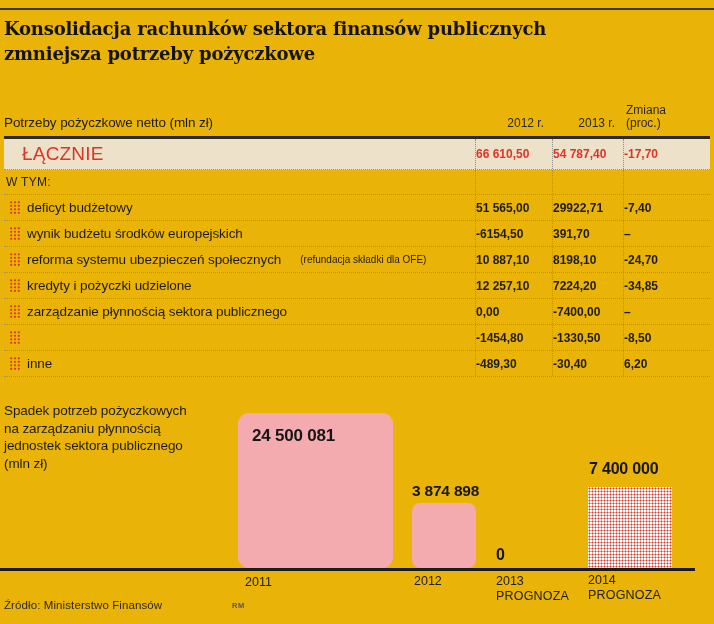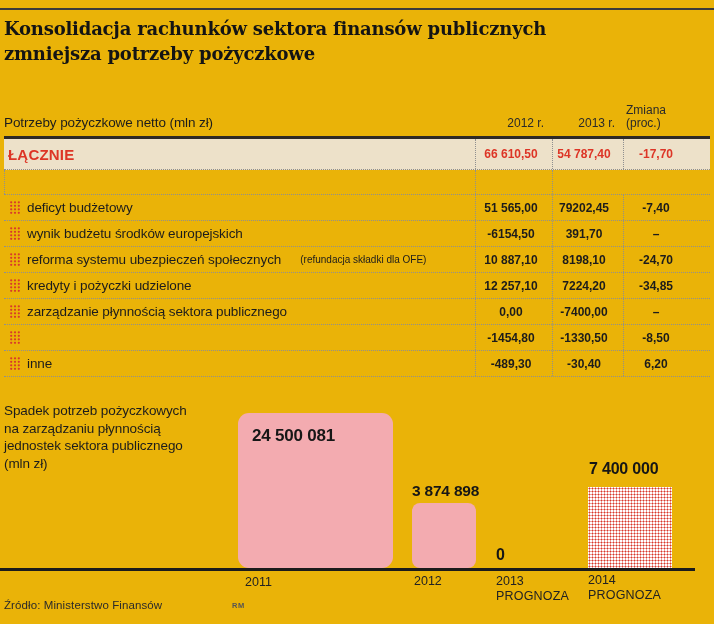--- a/index.html
+++ b/index.html
@@ -15,33 +15,33 @@
   }
   
   .fin-table{position:absolute;left:4px;top:96px;width:706px;}
   .trow{display:grid;grid-template-columns:1fr 77px 71px 87px;align-items:center;}
   .thead{height:40px;border-bottom:3px solid #2e2a26;align-items:end;}
   .caption{font-size:13.5px;letter-spacing:-0.1px;padding-bottom:6px;}
   .colhead{font-size:12px;color:#2a2a2a;}
   .colhead.num{text-align:right;padding:0 8px 6px 0;}
   .colhead.chg{text-align:left;padding:0 0 6px 3px;line-height:13px;}
   .total-row{height:30px;background:#ede1c9;}
-  .total-label{font-size:15px;font-weight:bold;color:#dd3526;padding-left:4px;letter-spacing:0.2px;}
+  .total-label{font-size:19px;font-weight:normal;color:#dd3526;padding-left:18px;letter-spacing:0.2px;}
   .total-val{font-size:12.5px;font-weight:bold;color:#dd3526;text-align:right;}
   .cell-2012{padding-right:6px;}
   .cell-2013{padding-right:8px;}
   .cell-chg{padding-right:22px;}
   .vline{border-left:1px dotted #8f8f8f;height:100%;display:flex;align-items:center;justify-content:flex-end;box-sizing:border-box;}
   .dotted-bottom{border-bottom:1px dotted #8f8f8f;}
   .section-row{height:24px;}
   .section-label{font-size:12px;letter-spacing:0.3px;padding-left:2px;}
   .data-row{height:25px;}
   .row-label{font-size:13.5px;letter-spacing:-0.1px;display:flex;align-items:center;gap:7px;padding-left:6px;white-space:nowrap;}
   .row-note{font-size:10px;letter-spacing:0;margin-left:12px;}
-  .row-val{font-size:12px;font-weight:bold;text-align:center;width:100%;}
+  .row-val{font-size:12px;font-weight:bold;text-align:left;width:100%;}
   .grid-icon{flex:0 0 auto;display:inline-block;line-height:0;}
   
   .chart-desc{position:absolute;left:4px;top:402px;font-size:13.5px;line-height:17.5px;letter-spacing:-0.1px;}
   .bar{position:absolute;background:#f3abb0;}
   .bar-2011{left:238px;top:413px;width:155px;height:155px;border-radius:11px;}
   .bar-2012{left:412px;top:503px;width:64px;height:65px;border-radius:8px;}
   .bar-2014{
     left:588px;top:487px;width:84px;height:81px;background-color:#ffffff;
     background-image:radial-gradient(circle,#d8392b 0.95px,rgba(216,57,43,0) 1.05px);
     background-size:3px 3px;
@@ -93,20 +93,21 @@
         </div>
       <div class="vline">
           <span class="total-val cell-2013 row-val">54 787,40</span>
         </div>
       <div class="vline">
           <span class="total-val cell-chg row-val">-17,70</span>
         </div>
     </div>
 
     <div class="trow section-row dotted-bottom">
+      <div class="section-label">W TYM:</div>
       <div class="vline"></div>
       <div class="vline"></div>
       <div class="vline"></div>
     </div>
 
     <div class="trow data-row dotted-bottom">
       <div class="row-label">
         <span class="grid-icon"><svg width="10" height="13" viewBox="0 0 10 13">
               <g fill="#d8392b">
                 <circle cx="1.2" cy="1.3" r="1.1"></circle>
@@ -122,21 +123,21 @@
                 <circle cx="5" cy="11.8" r="1.1"></circle>
                 <circle cx="8.8" cy="11.8" r="1.1"></circle>
               </g>
             </svg></span>
         <span>deficyt budżetowy</span>
       </div>
       <div class="vline">
           <span class="row-val cell-2012">51 565,00</span>
         </div>
       <div class="vline">
-          <span class="row-val cell-2013">79202,45</span>
+          <span class="row-val cell-2013">29922,71</span>
         </div>
       <div class="vline">
           <span class="row-val cell-chg">-7,40</span>
         </div>
     </div>
 
     <div class="trow data-row dotted-bottom">
       <div class="row-label">
         <span class="grid-icon"><svg width="10" height="13" viewBox="0 0 10 13">
               <g fill="#d8392b">

